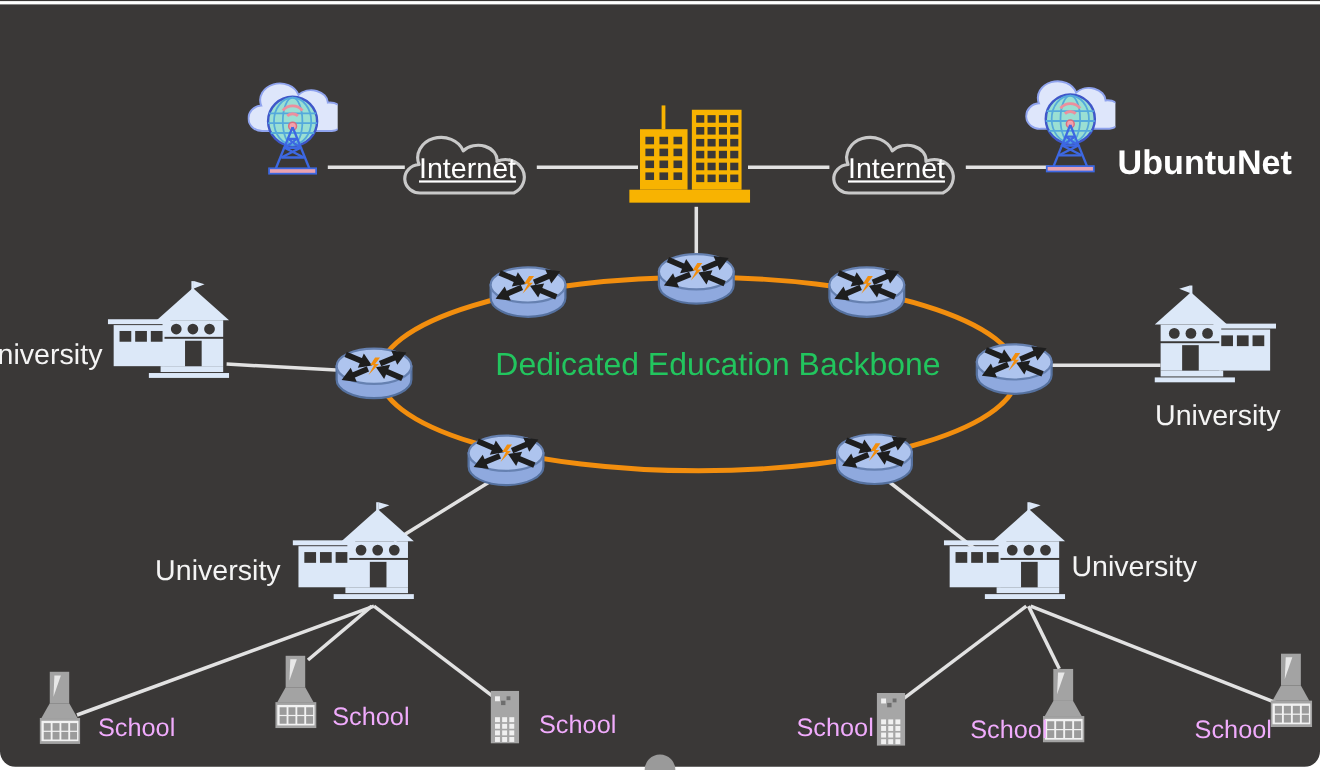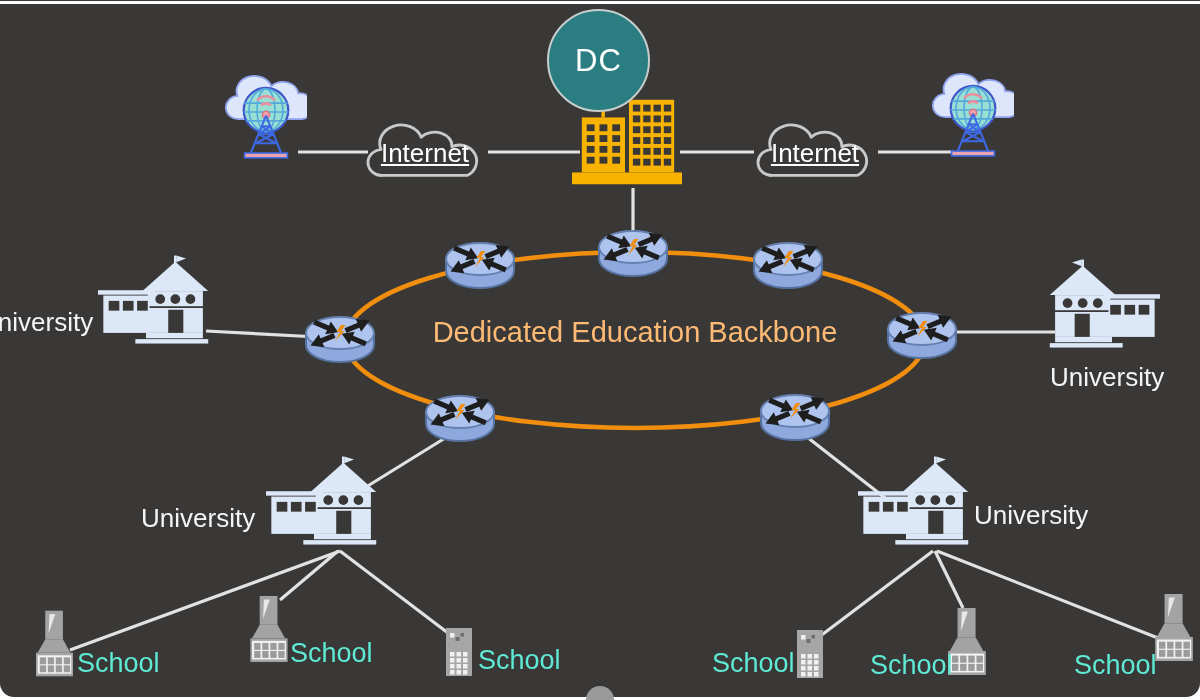--- a/index.html
+++ b/index.html
@@ -5,24 +5,24 @@
   html,body{margin:0;padding:0;background:#ffffff;width:1200px;height:700px;overflow:hidden;
     font-family:"Liberation Sans", sans-serif;}
   .canvas{position:absolute;left:0;top:0;width:1200px;height:697px;background:#3A3837;
     border-radius:0 0 14px 14px;overflow:hidden;}
   .topline{position:absolute;left:0;top:1px;width:1200px;height:3px;background:#ffffff;}
   .layer{position:absolute;left:0;top:0;}
   .lbl{position:absolute;color:#ffffff;white-space:nowrap;}
   .lbl-big{font-size:37px;font-weight:bold;letter-spacing:.5px;}
   .lbl-net{font-size:31px;font-weight:bold;}
   .lbl-uni{font-size:26px;color:#f4f4f4;}
-  .lbl-school{font-size:27px;color:#5eead4;}
+  .lbl-school{font-size:23px;color:#f0abfc;margin-left:12px;}
   .lbl-internet{font-size:26px;text-align:center;text-decoration:underline;}
-  .backbone-text{position:absolute;left:415px;top:316px;width:440px;text-align:center;
-    font-size:29px;color:#fdba74;}
+  .backbone-text{position:absolute;left:415px;top:316px;width:440px;text-align:right;
+    font-size:29px;color:#22c55e;}
   .dc-circle{position:absolute;left:547px;top:9px;width:103px;height:103px;border-radius:50%;
     background:#2A7E81;border:2.5px solid #C7CDCD;box-sizing:border-box;
     display:flex;align-items:center;justify-content:center;
     color:#fff;font-size:31px;letter-spacing:1px;}
   .page-dot{position:absolute;left:586px;top:686px;width:28px;height:28px;border-radius:50%;
     background:#9a9a9a;z-index:3;}
 </style>
 </head>
 <body>
 
@@ -236,24 +236,22 @@
 
     <use href="#router" x="591" y="221" width="84" height="62"></use>
     <use href="#router" x="438" y="233" width="84" height="62"></use>
     <use href="#router" x="746" y="233" width="84" height="62"></use>
     <use href="#router" x="298" y="307" width="84" height="62"></use>
     <use href="#router" x="880" y="303" width="84" height="62"></use>
     <use href="#router" x="418" y="386" width="84" height="62"></use>
     <use href="#router" x="753" y="385" width="84" height="62"></use>
   </svg>
 
-  <div class="dc-circle">
-    <span>DC</span>
-  </div>
-
+
+  <div class="lbl lbl-net" style="left:1016px;top:130px;">UbuntuNet</div>
   <div class="lbl lbl-internet" style="left:358px;top:138px;width:134px;">Internet</div>
   <div class="lbl lbl-internet" style="left:748px;top:138px;width:134px;">Internet</div>
   <div class="backbone-text">Dedicated Education Backbone</div>
 
   <div class="lbl lbl-uni" style="left:-21px;top:307px;">University</div>
   <div class="lbl lbl-uni" style="left:1050px;top:362px;">University</div>
   <div class="lbl lbl-uni" style="left:141px;top:503px;">University</div>
   <div class="lbl lbl-uni" style="left:974px;top:500px;">University</div>
 
   <div class="lbl lbl-school" style="left:77px;top:648px;">School</div>

